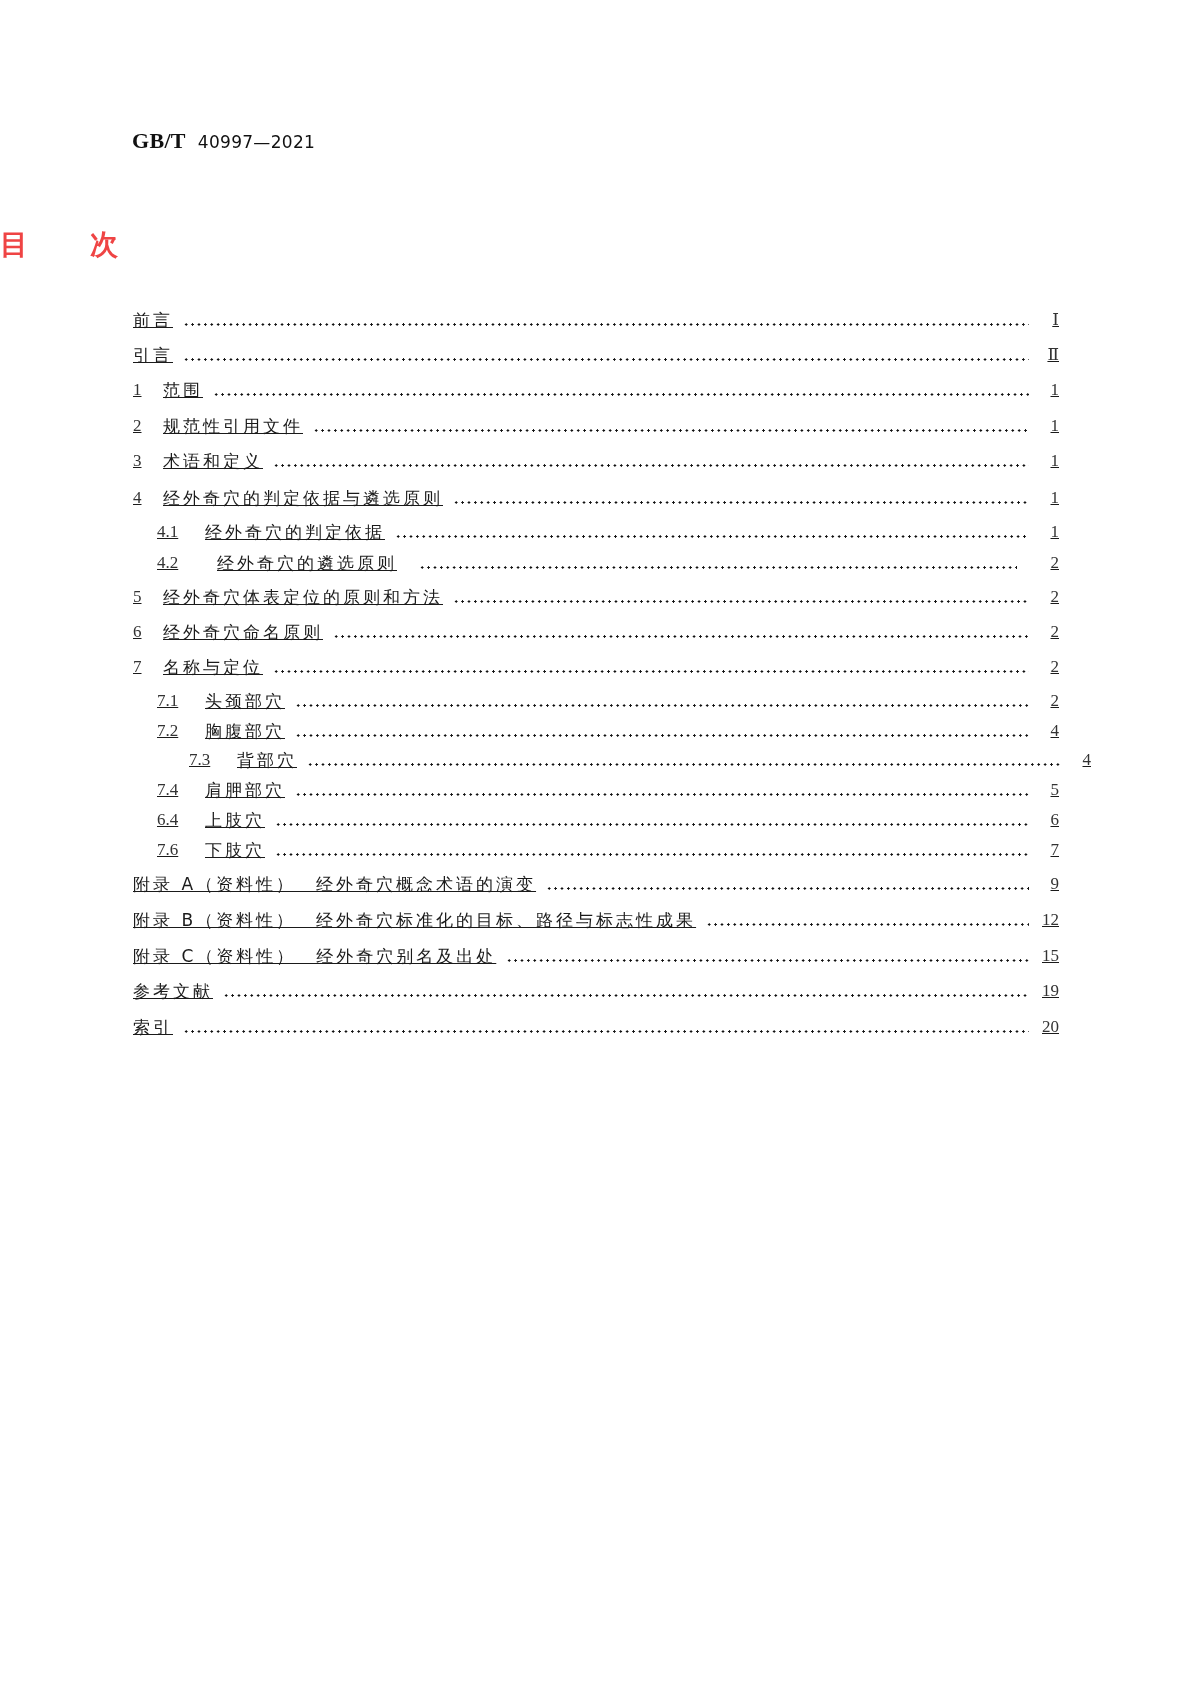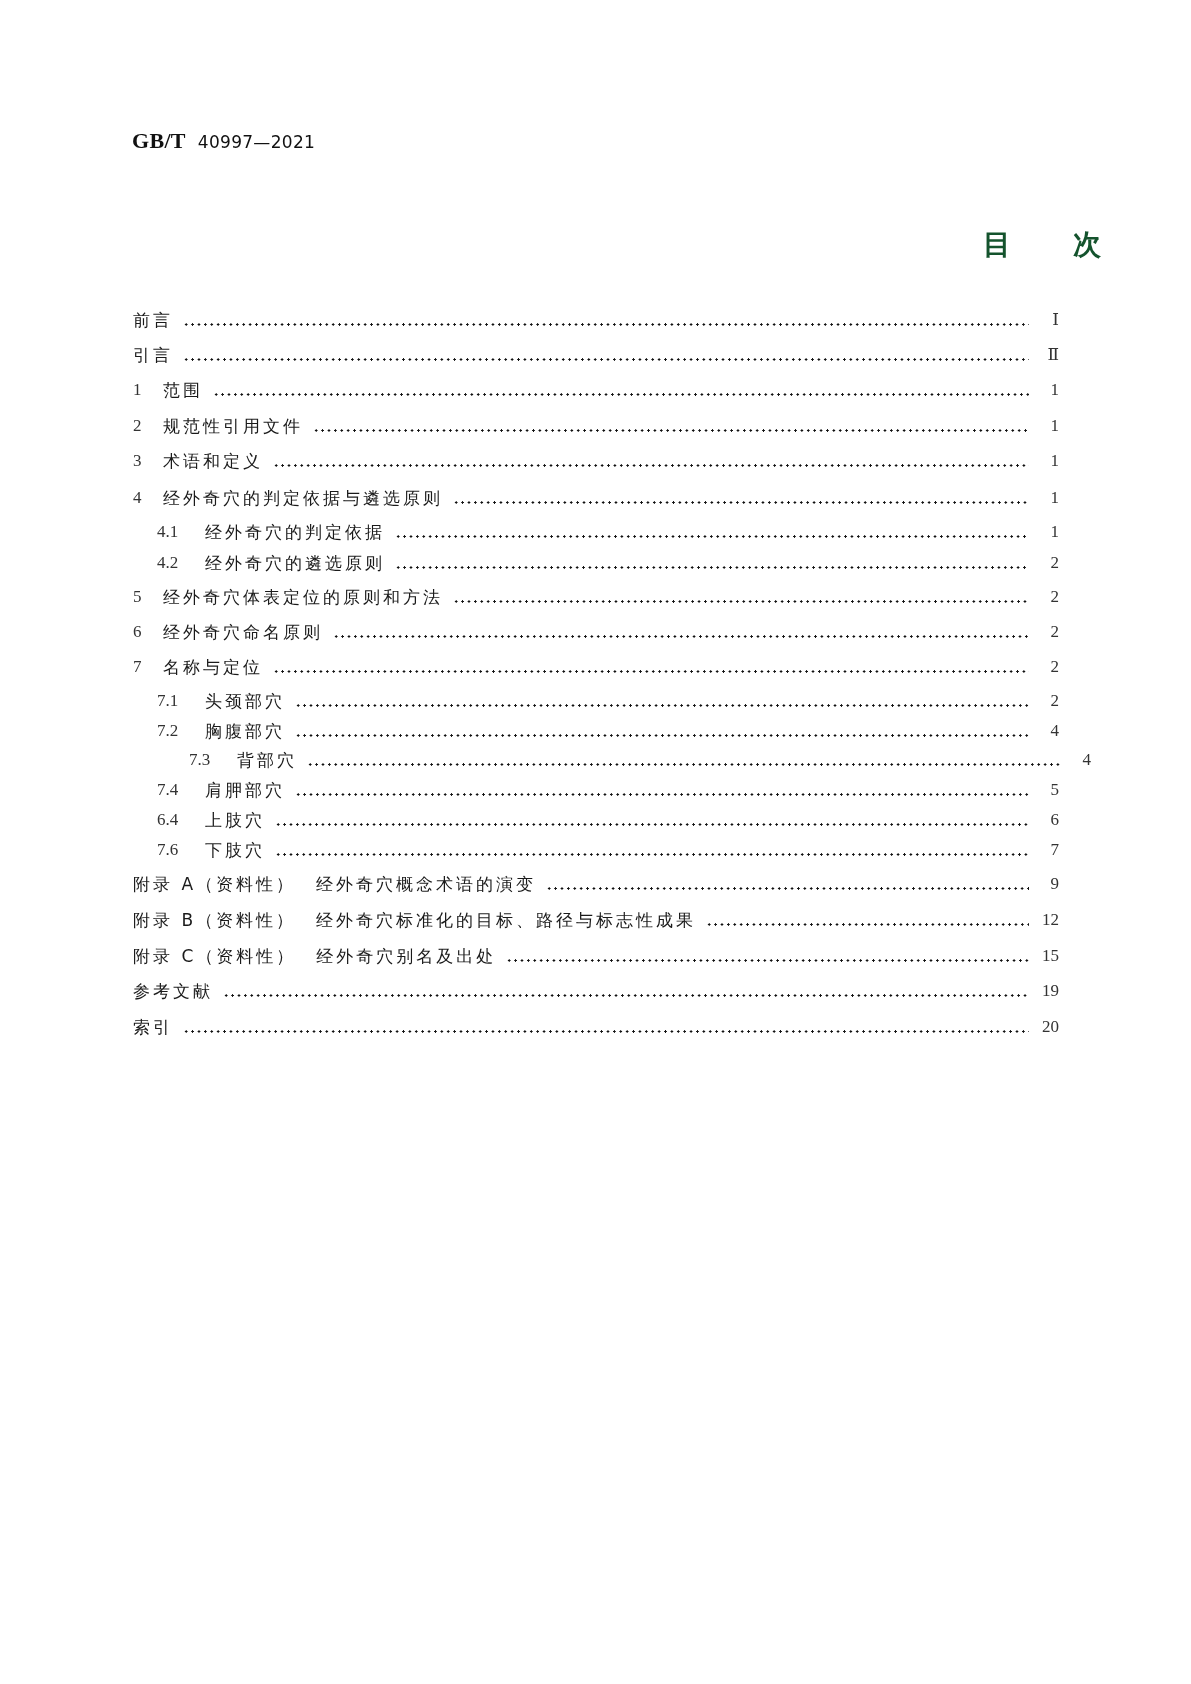--- a/index.html
+++ b/index.html
@@ -31,45 +31,46 @@
   }
   .std-code .num {
     font-family: "DejaVu Sans", "Liberation Sans", sans-serif;
     font-size: 17px;
   }
   .page-title {
     position: absolute;
     left: 0;
     width: 1101px;
     top: 226px;
-    text-align: right;
+    text-align: left;
     font-family: "DejaVu Sans", "Liberation Sans", sans-serif;
     font-weight: bold;
     font-size: 28px;
-    color: #14532d;
+    color: #ef4444;
   }
   .page-title span { display: inline-block; }
   .page-title .gap { width: 62px; }
 
   .toc {
     position: absolute;
     left: 133px;
     top: 0;
     width: 926px;
   }
   .toc-row {
     position: absolute;
     left: 0;
     width: 926px;
     height: 24px;
     display: flex;
     align-items: flex-end;
     font-size: 17px;
     line-height: 24px;
     white-space: nowrap;
+    text-decoration: underline;
   }
   .toc-row.sub { left: 24px; width: 902px; }
   .toc-row .no {
     display: inline-block;
     min-width: 30px;
     font-family: "Liberation Serif", "DejaVu Serif", serif;
     font-size: 17px;
     color: #333;
   }
   .toc-row.sub .no { min-width: 48px; }
@@ -141,21 +142,21 @@
       <span class="label">经外奇穴的判定依据与遴选原则</span>
       <span class="leader"></span>
       <span class="page">1</span>
     </div>
     <div class="toc-row sub" style="top: 520px;">
       <span class="no">4.1</span>
       <span class="label">经外奇穴的判定依据</span>
       <span class="leader"></span>
       <span class="page">1</span>
     </div>
-    <div class="toc-row sub" style="top: 551px;">
+    <div class="toc-row sub" style="top: 551px; gap: 12px;">
       <span class="no">4.2</span>
       <span class="label">经外奇穴的遴选原则</span>
       <span class="leader"></span>
       <span class="page">2</span>
     </div>
     <div class="toc-row" style="top: 585px;">
       <span class="no">5</span>
       <span class="label">经外奇穴体表定位的原则和方法</span>
       <span class="leader"></span>
       <span class="page">2</span>

